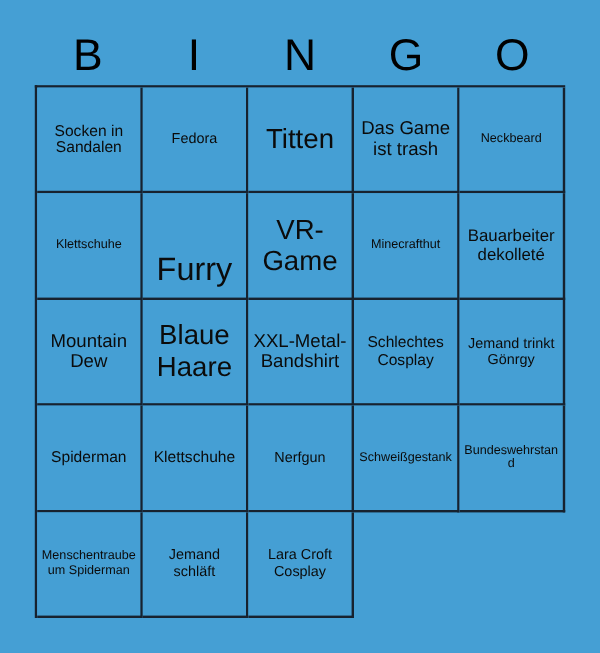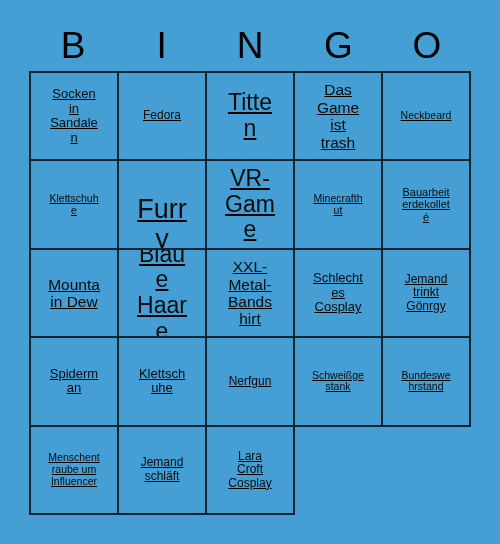--- a/index.html
+++ b/index.html
@@ -57,33 +57,32 @@
   }
   .cell {
     box-sizing: border-box;
     border-right: 2px solid #17222f;
     border-bottom: 2px solid #17222f;
     background: #459FD4;
     display: flex;
     align-items: center;
     justify-content: center;
     text-align: center;
-    padding: 2px 17px;
+    padding: 2px 3px;
     overflow: hidden;
-    text-decoration: underline;
   }
   .cell-text {
     color: #0b0b0b;
     line-height: 1.12;
     word-break: break-word;
     display: block;
     width: 100%;
   }
   
-  .fs-xs  { font-size: 11px;  }
+  .fs-xs  { font-size: 14px;  }
   .fs-s   { font-size: 10.5px; }
   .fs-m   { font-size: 13px;   }
   .fs-l   { font-size: 15.5px; }
   .fs-xl  { font-size: 12px; }
   .fs-xxl { font-size: 23px;   }
   .fs-hg  { font-size: 27px; margin-top: 39px;   }
 </style>
 </head>
 <body style="background: rgb(69, 159, 212);">
 
@@ -157,21 +156,21 @@
         <span class="cell-text fs-xl">Nerfgun</span>
       </div>
 
     <div class="cell">
         <span class="cell-text fs-s">Schweißgestank</span>
       </div>
     <div class="cell">
         <span class="cell-text fs-s">Bundeswehrstand</span>
       </div>
     <div class="cell">
-        <span class="cell-text fs-s">Menschentraube um Influencer</span>
+        <span class="cell-text fs-s">Menschentraube um Spiderman</span>
       </div>
     <div class="cell">
         <span class="cell-text fs-xl">Jemand schläft</span>
       </div>
     <div class="cell">
         <span class="cell-text fs-xl">Lara Croft Cosplay</span>
       </div>
   </div>
 
 </div>

